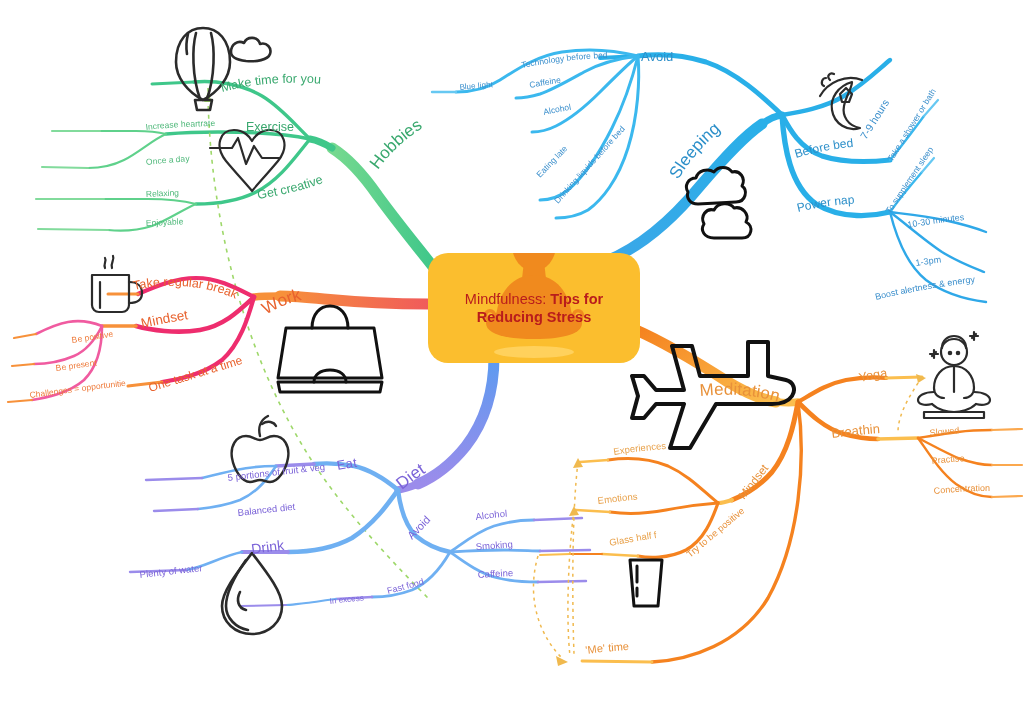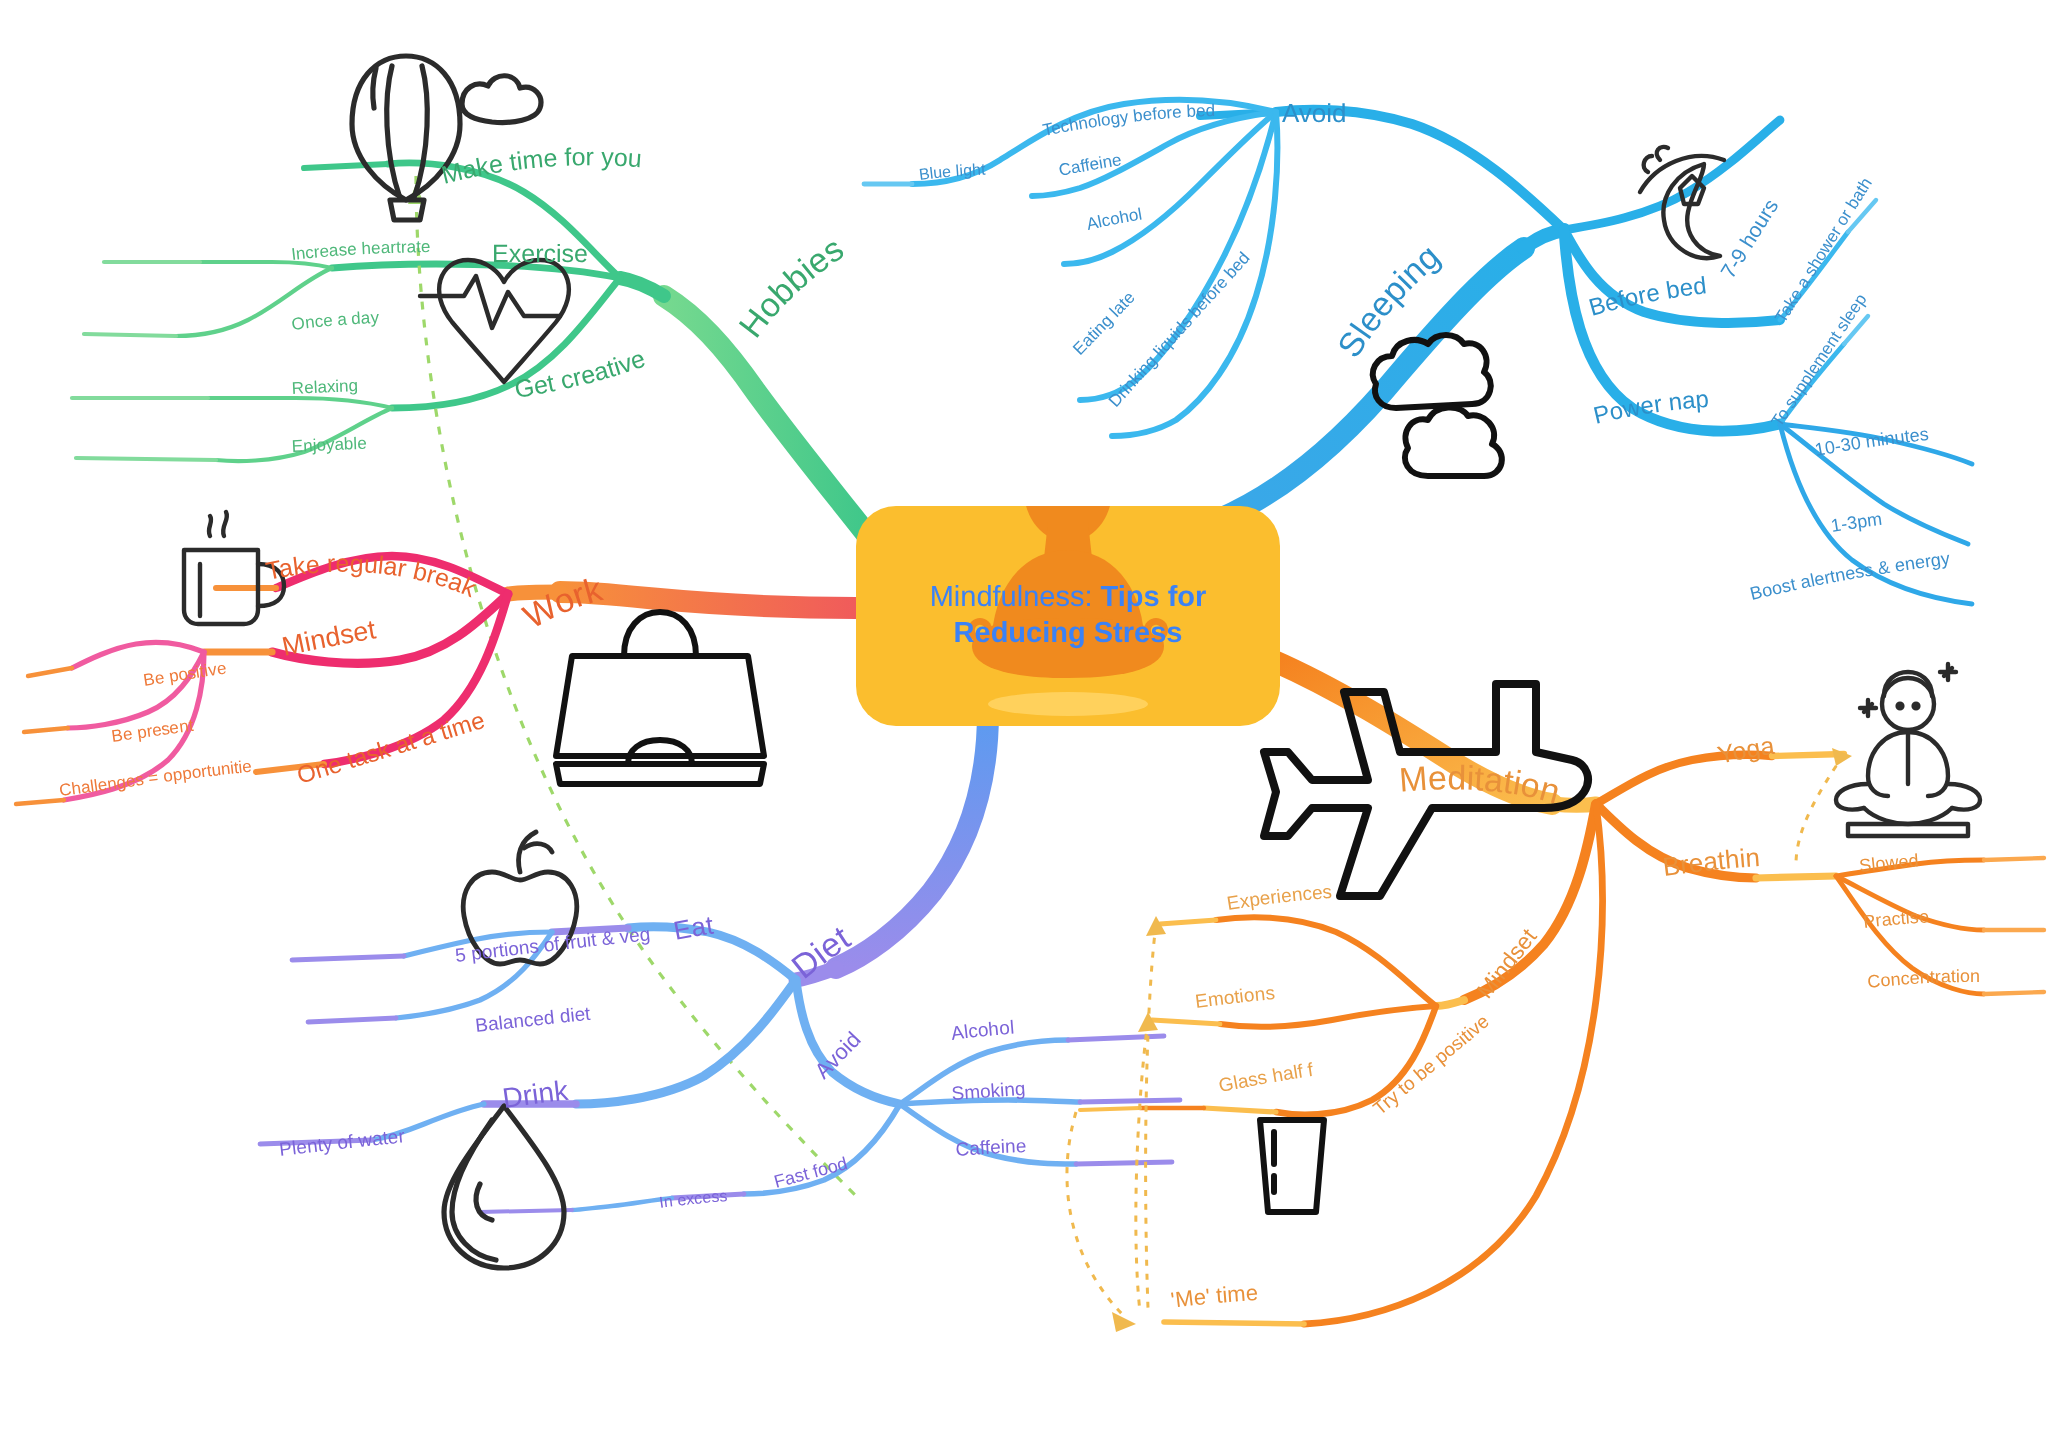--- a/index.html
+++ b/index.html
@@ -7,21 +7,21 @@
   #stage{position:relative;width:1024px;height:724px;background:#fff;}
   #mapsvg{position:absolute;left:0;top:0;width:1024px;height:724px;}
   .lbl{fill:#222;font-family:"Liberation Sans",sans-serif;}
   .center-node{
     position:absolute;left:428px;top:253px;width:212px;height:110px;
     background:#FBBE2E;border-radius:20px;overflow:hidden;
   }
   .center-title{
     position:absolute;left:428px;top:253px;width:212px;height:110px;
     display:flex;align-items:center;justify-content:center;
-    text-align:center;line-height:1.25;color:#3b82f6;
+    text-align:center;line-height:1.25;color:#b91c1c;
     font-size:14.5px;padding:0 8px;box-sizing:border-box;
   }
   .center-title b{font-weight:bold;}
 </style>
 </head>
 <body>
 
 <div id="stage">
 
 <svg id="mapsvg" viewBox="0 0 1024 724">

